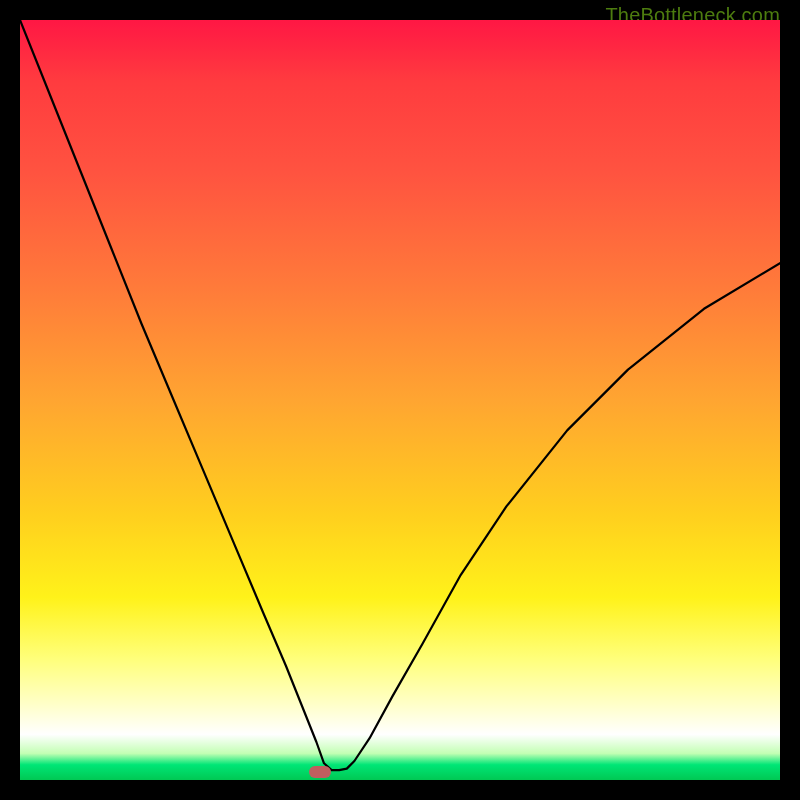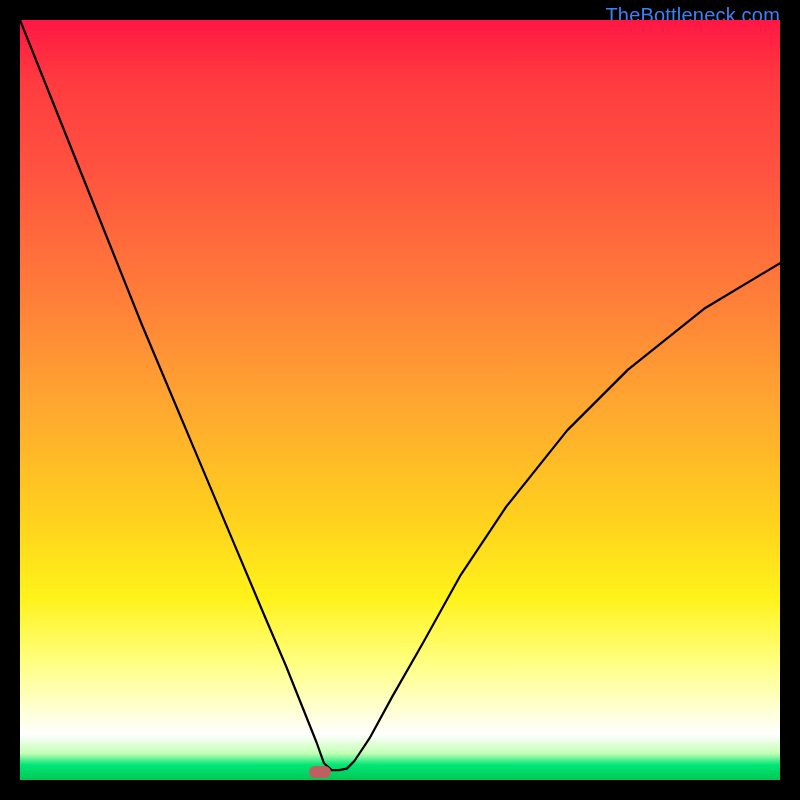--- a/index.html
+++ b/index.html
@@ -56,21 +56,21 @@
     position: absolute;
     width: 22px;
     height: 12px;
     border-radius: 6px;
     transform: translate(-50%, -50%);
   }
   .watermark {
     position: absolute;
     top: 4px;
     right: 20px;
-    color: #3b82f6;
+    color: #4d7c0f;
     font-size: 20px;
     font-weight: 400;
     letter-spacing: 0.2px;
   }
 </style>
 </head>
 <body>
 
 <div class="stage">
 

